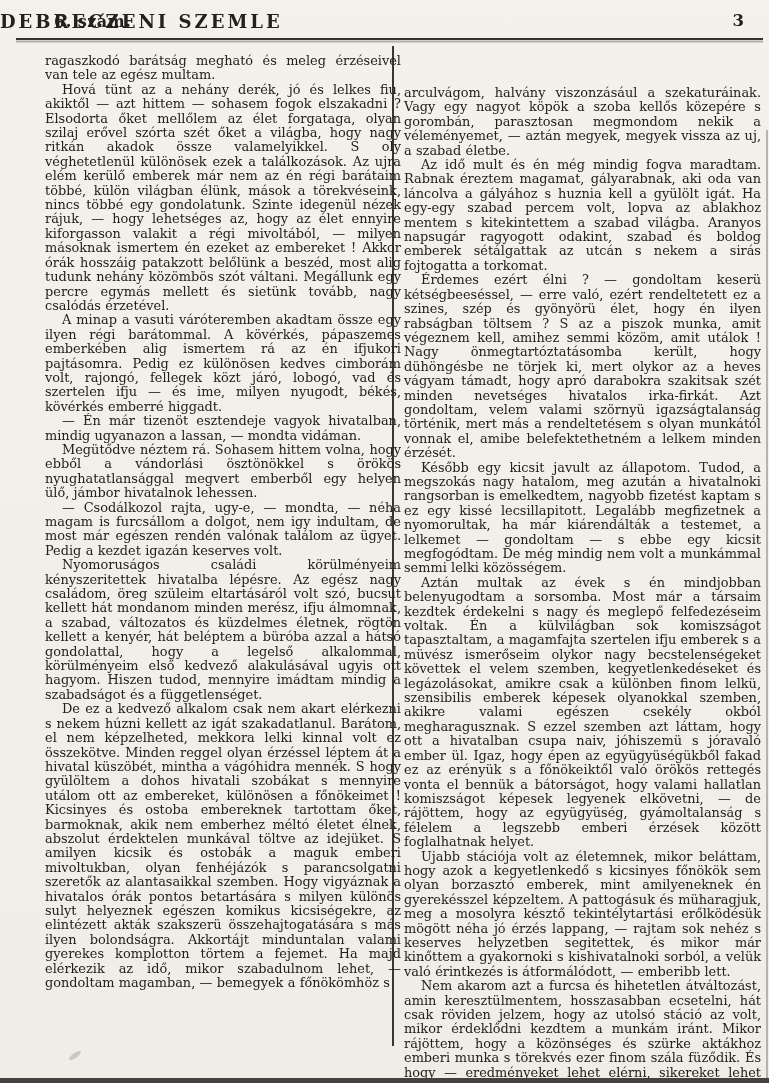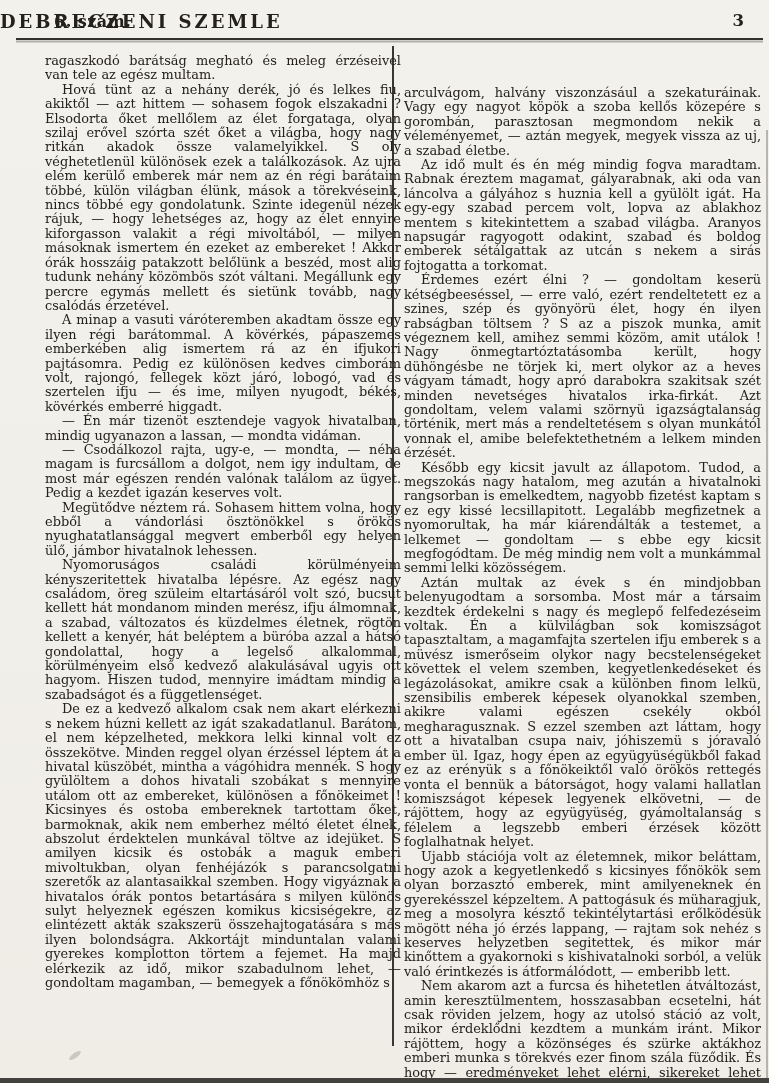--- a/index.html
+++ b/index.html
@@ -121,22 +121,22 @@
 
   <div class="header-rule"></div>
 
   <div class="column-divider"></div>
 
   <div class="col col-left">
       <p class="para">ragaszkodó barátság megható és meleg érzéseivel van tele az egész multam.</p>
       <p class="para indent">Hová tünt az a nehány derék, jó és lelkes fiu, akiktől — azt hittem — sohasem fogok elszakadni&nbsp;? Elsodorta őket mellőlem az élet forgataga, olyan szilaj erővel szórta szét őket a világba, hogy nagy ritkán akadok össze valamelyikkel. S oly véghetetlenül különösek ezek a találkozások. Az ujra elém kerülő emberek már nem az én régi barátaim többé, külön világban élünk, mások a törekvéseink, nincs többé egy gondolatunk. Szinte idegenül nézek rájuk, — hogy lehetséges az, hogy az élet ennyire kiforgasson valakit a régi mivoltából, — milyen másoknak ismertem én ezeket az embereket&nbsp;! Akkor órák hosszáig patakzott belőlünk a beszéd, most alig tudunk nehány közömbös szót váltani. Megállunk egy percre egymás mellett és sietünk tovább, nagy csalódás érzetével.</p>
       <p class="para indent">A minap a vasuti váróteremben akadtam össze egy ilyen régi barátommal. A kövérkés, pápaszemes emberkében alig ismertem rá az én ifjukori pajtásomra. Pedig ez különösen kedves cimborám volt, rajongó, fellegek közt járó, lobogó, vad és szertelen ifju — és ime, milyen nyugodt, békés, kövérkés emberré higgadt.</p>
       <p class="para indent">— Én már tizenöt esztendeje vagyok hivatalban, mindig ugyanazon a lassan, — mondta vidáman.</p>
+      <p class="para indent">Megütődve néztem rá. Sohasem hittem volna, hogy ebből a vándorlási ösztönökkel s örökös nyughatatlansággal megvert emberből egy helyen ülő, jámbor hivatalnok lehessen.</p>
       <p class="para indent">— Csodálkozol rajta, ugy-e, — mondta, — néha magam is furcsállom a dolgot, nem igy indultam, de most már egészen rendén valónak találom az ügyet. Pedig a kezdet igazán keserves volt.</p>
-      <p class="para indent">Megütődve néztem rá. Sohasem hittem volna, hogy ebből a vándorlási ösztönökkel s örökös nyughatatlansággal megvert emberből egy helyen ülő, jámbor hivatalnok lehessen.</p>
       <p class="para indent">Nyomoruságos családi körülményeim kényszeritettek hivatalba lépésre. Az egész nagy családom, öreg szüleim eltartásáról volt szó, bucsut kellett hát mondanom minden merész, ifju álmomnak, a szabad, változatos és küzdelmes életnek, rögtön kellett a kenyér, hát beléptem a büróba azzal a hátsó gondolattal, hogy a legelső alkalommal, körülményeim első kedvező alakulásával ugyis ott hagyom. Hiszen tudod, mennyire imádtam mindig a szabadságot és a függetlenséget.</p>
       <p class="para indent">De ez a kedvező alkalom csak nem akart elérkezni s nekem húzni kellett az igát szakadatlanul. Barátom, el nem képzelheted, mekkora lelki kinnal volt ez összekötve. Minden reggel olyan érzéssel léptem át a hivatal küszöbét, mintha a vágóhidra mennék. S hogy gyülöltem a dohos hivatali szobákat s mennyire utálom ott az embereket, különösen a főnökeimet&nbsp;! Kicsinyes és ostoba embereknek tartottam őket, barmoknak, akik nem emberhez méltó életet élnek, abszolut érdektelen munkával töltve az idejüket. S amilyen kicsik és ostobák a maguk emberi mivoltukban, olyan fenhéjázók s parancsolgatni szeretők az alantasaikkal szemben. Hogy vigyáznak a hivatalos órák pontos betartására s milyen különös sulyt helyeznek egészen komikus kicsiségekre, az elintézett akták szakszerü összehajtogatására s más ilyen bolondságra. Akkortájt minduntalan valami gyerekes komplotton törtem a fejemet. Ha majd elérkezik az idő, mikor szabadulnom lehet, — gondoltam magamban, — bemegyek a főnökömhöz s</p>
     </div>
 
   <div class="col col-right">
       <p class="para">arculvágom, halvány viszonzásául a szekaturáinak. Vagy egy nagyot köpök a szoba kellős közepére s gorombán, parasztosan megmondom nekik a véleményemet, — aztán megyek, megyek vissza az uj, a szabad életbe.</p>
       <p class="para indent">Az idő mult és én még mindig fogva maradtam. Rabnak éreztem magamat, gályarabnak, aki oda van láncolva a gályához s huznia kell a gyülölt igát. Ha egy-egy szabad percem volt, lopva az ablakhoz mentem s kitekintettem a szabad világba. Aranyos napsugár ragyogott odakint, szabad és boldog emberek sétálgattak az utcán s nekem a sirás fojtogatta a torkomat.</p>
       <p class="para indent">Érdemes ezért élni&nbsp;? — gondoltam keserü kétségbeeséssel, — erre való, ezért rendeltetett ez a szines, szép és gyönyörü élet, hogy én ilyen rabságban töltsem&nbsp;? S az a piszok munka, amit végeznem kell, amihez semmi közöm, amit utálok&nbsp;! Nagy önmegtartóztatásomba került, hogy dühöngésbe ne törjek ki, mert olykor az a heves vágyam támadt, hogy apró darabokra szakitsak szét minden nevetséges hivatalos irka-firkát. Azt gondoltam, velem valami szörnyü igazságtalanság történik, mert más a rendeltetésem s olyan munkától vonnak el, amibe belefektethetném a lelkem minden érzését.</p>
       <p class="para indent">Később egy kicsit javult az állapotom. Tudod, a megszokás nagy hatalom, meg azután a hivatalnoki rangsorban is emelkedtem, nagyobb fizetést kaptam s ez egy kissé lecsillapitott. Legalább megfizetnek a nyomorultak, ha már kiárendálták a testemet, a lelkemet — gondoltam — s ebbe egy kicsit megfogódtam. De még mindig nem volt a munkámmal semmi lelki közösségem.</p>
       <p class="para indent">Aztán multak az évek s én mindjobban belenyugodtam a sorsomba. Most már a társaim kezdtek érdekelni s nagy és meglepő felfedezéseim voltak. Én a külvilágban sok komiszságot tapasztaltam, a magamfajta szertelen ifju emberek s a müvész ismerőseim olykor nagy becstelenségeket követtek el velem szemben, kegyetlenkedéseket és legázolásokat, amikre csak a különben finom lelkü, szensibilis emberek képesek olyanokkal szemben, akikre valami egészen csekély okból megharagusznak. S ezzel szemben azt láttam, hogy ott a hivatalban csupa naiv, jóhiszemü s jóravaló ember ül. Igaz, hogy épen az együgyüségükből fakad ez az erényük s a főnökeiktől való örökös rettegés vonta el bennük a bátorságot, hogy valami hallatlan komiszságot képesek legyenek elkövetni, — de rájöttem, hogy az együgyüség, gyámoltalanság s félelem a legszebb emberi érzések között foglalhatnak helyet.</p>

